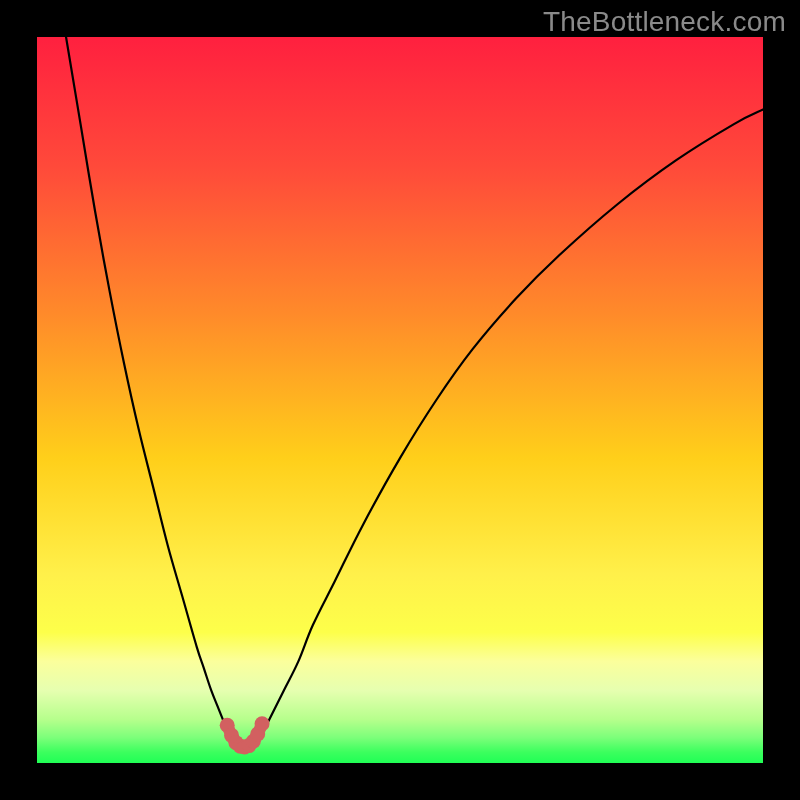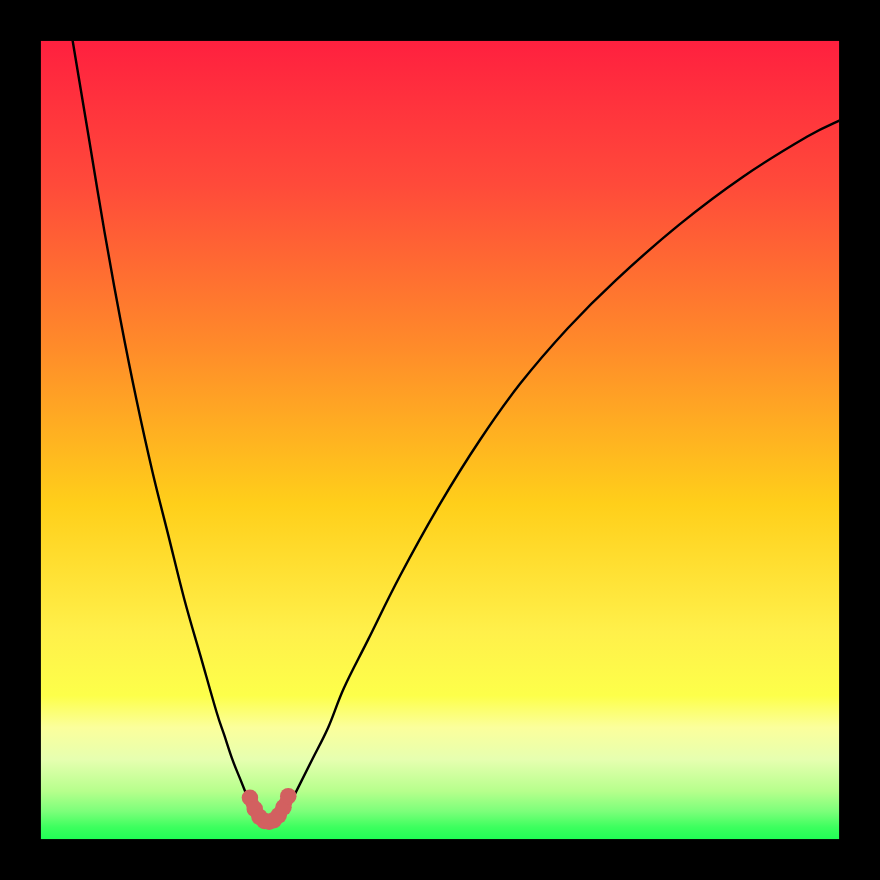--- a/index.html
+++ b/index.html
@@ -70,13 +70,14 @@
         <circle cx="198.92" cy="705.67" r="7.5" fill="#d26060"></circle>
         <circle cx="203.28" cy="709.30" r="7.5" fill="#d26060"></circle>
         <circle cx="207.64" cy="710.03" r="7.5" fill="#d26060"></circle>
         <circle cx="211.99" cy="708.58" r="7.5" fill="#d26060"></circle>
         <circle cx="216.35" cy="704.22" r="7.5" fill="#d26060"></circle>
         <circle cx="220.70" cy="696.96" r="7.5" fill="#d26060"></circle>
         <circle cx="225.06" cy="686.80" r="7.5" fill="#d26060"></circle>
       </g>
   </svg>
 
+  <div class="watermark">TheBottleneck.com</div>
 </div>
 
 </body></html>

